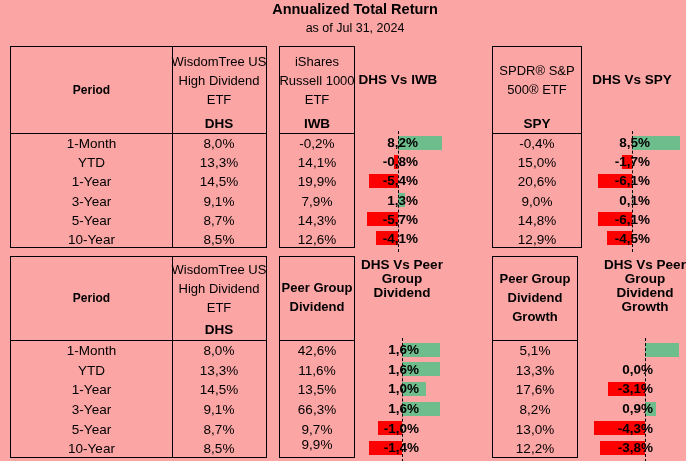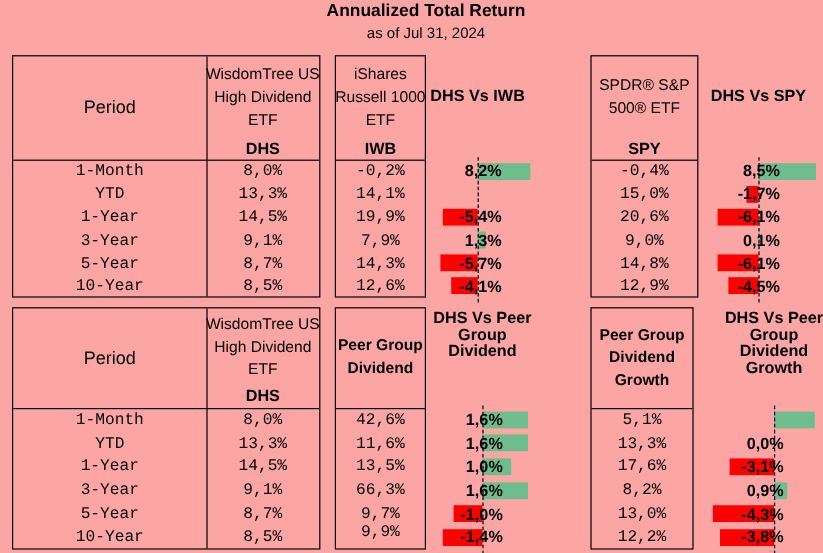--- a/index.html
+++ b/index.html
@@ -16,35 +16,35 @@
   .boxA{left:10px;width:257px;}
   .boxB{left:279px;width:76px;}
   .boxC{left:492px;width:90px;}
   .t1 .boxC{width:86px;}
 
   .hline{position:absolute;left:0;right:0;border-top:1.5px solid #000;}
   .t0 .hline{top:85.5px;} .t1 .hline{top:82.5px;}
   .vdiv{position:absolute;top:0;bottom:0;left:161px;border-left:1.5px solid #000;}
 
   .phead{position:absolute;top:0;left:0;width:161px;display:flex;align-items:center;
-         justify-content:center;font-weight:normal;font-size:15px;}
+         justify-content:center;font-weight:bold;font-size:12px;}
   .t0 .phead{height:85px;} .t1 .phead{height:82px;}
 
   .fundhead{position:absolute;top:0;left:0;right:0;}
   .dhs-col .fundhead{left:161px;}
   .fname{position:absolute;top:0;left:0;right:0;display:flex;flex-direction:column;
          align-items:center;justify-content:center;font-size:13px;line-height:19px;
          white-space:nowrap;}
   .t0 .fname{height:66px;} .t1 .fname{height:62px;}
   .ticker{position:absolute;left:0;right:0;height:20px;display:flex;align-items:center;
           justify-content:center;font-weight:bold;font-size:13.5px;}
   .t0 .ticker{top:66px;} .t1 .ticker{top:62px;}
   .fundhead.centered .fname{height:80px;font-weight:bold;}
 
-  .rrow{position:absolute;left:0;right:0;font-family:Liberation Mono, monospace;}
+  .rrow{position:absolute;left:0;right:0;}
   .t0 .rrow{height:19.17px;} .t1 .rrow{height:19.67px;}
   .pcell{position:absolute;left:0;width:161px;height:100%;text-align:center;font-size:13.5px;}
   .t0 .pcell,.t0 .vcell{line-height:19.17px;} .t1 .pcell,.t1 .vcell{line-height:19.67px;}
   .vcell{position:absolute;left:0;right:0;height:100%;text-align:center;font-size:13.5px;}
   .dhs-cell{left:161px;}
 
   .cmpcol{position:absolute;top:0;height:202px;width:220px;}
   .cmp-head{position:absolute;left:0;width:220px;text-align:center;font-weight:bold;
             font-size:13.5px;line-height:14px;}
   .t0 .cmp-head{top:27px;} .t1 .cmp-head{top:2px;}
@@ -138,20 +138,24 @@
 
     <div class="cmpcol" style="left:288px;--lr:20px">
       <div class="cmp-head">
         <div>DHS Vs IWB</div>
       </div>
       <div class="zline"></div>
       <div class="crow" style="top:87px">
           <div class="bar" style="width: 44px; background: rgb(110, 190, 141); left: 110px;"></div>
           <div class="clabel">8,2%</div>
         </div>
+      <div class="crow" style="top:106.2px">
+          <div class="bar" style="width: 4.3px; background: rgb(255, 0, 0); left: 105.7px;"></div>
+          <div class="clabel">-0,8%</div>
+        </div>
       <div class="crow" style="top:125.3px">
           <div class="bar" style="width: 29px; background: rgb(255, 0, 0); left: 81px;"></div>
           <div class="clabel">-5,4%</div>
         </div>
       <div class="crow" style="top:144.5px">
           <div class="bar" style="width: 7px; background: rgb(110, 190, 141); left: 110px;"></div>
           <div class="clabel">1,3%</div>
         </div>
       <div class="crow" style="top:163.7px">
           <div class="bar" style="width: 30.6px; background: rgb(255, 0, 0); left: 79.4px;"></div>

